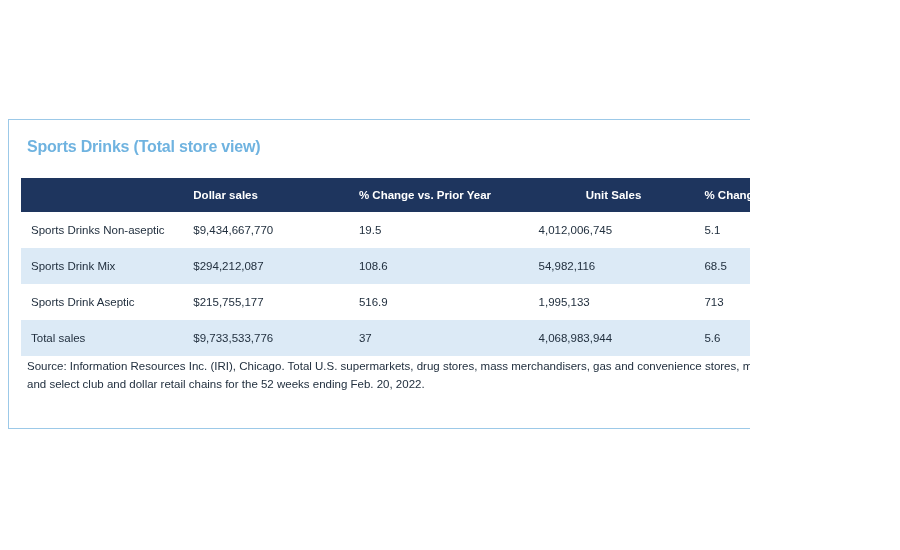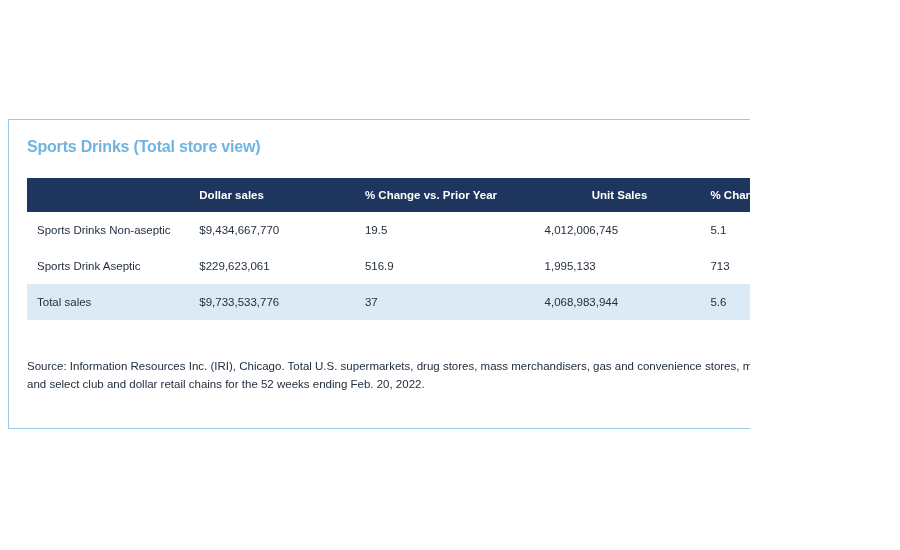--- a/index.html
+++ b/index.html
@@ -30,21 +30,21 @@
   .card-title {
     margin: 18px 0 0 18px;
     font-size: 16px;
     font-weight: bold;
     color: #6fb3e0;
     letter-spacing: -0.2px;
     font-family: "Liberation Sans", sans-serif;
   }
   table.data {
     position: absolute;
-    left: 18px;
+    left: 12px;
     top: 58px;
     width: 848px;
     border-collapse: collapse;
     font-size: 11.5px;
     color: #22303f;
   }
   table.data thead th {
     background: #1e355e;
     color: #ffffff;
     font-size: 11.5px;
@@ -97,23 +97,30 @@
         </tr>
       </thead>
       <tbody>
         <tr class="odd">
           <td class="col0">Sports Drinks Non-aseptic</td>
           <td class="col1">$9,434,667,770</td>
           <td class="col2">19.5</td>
           <td class="col3">4,012,006,745</td>
           <td class="col4">5.1</td>
         </tr>
+        <tr class="even">
+          <td class="col0">Sports Drink Mix</td>
+          <td class="col1">$294,212,087</td>
+          <td class="col2">108.6</td>
+          <td class="col3">54,982,116</td>
+          <td class="col4">68.5</td>
+        </tr>
         <tr class="odd">
           <td class="col0">Sports Drink Aseptic</td>
-          <td class="col1">$229,623,061</td>
+          <td class="col1">$215,755,177</td>
           <td class="col2">516.9</td>
           <td class="col3">1,995,133</td>
           <td class="col4">713</td>
         </tr>
         <tr class="even">
           <td class="col0">Total sales</td>
           <td class="col1">$9,733,533,776</td>
           <td class="col2">37</td>
           <td class="col3">4,068,983,944</td>
           <td class="col4">5.6</td>

